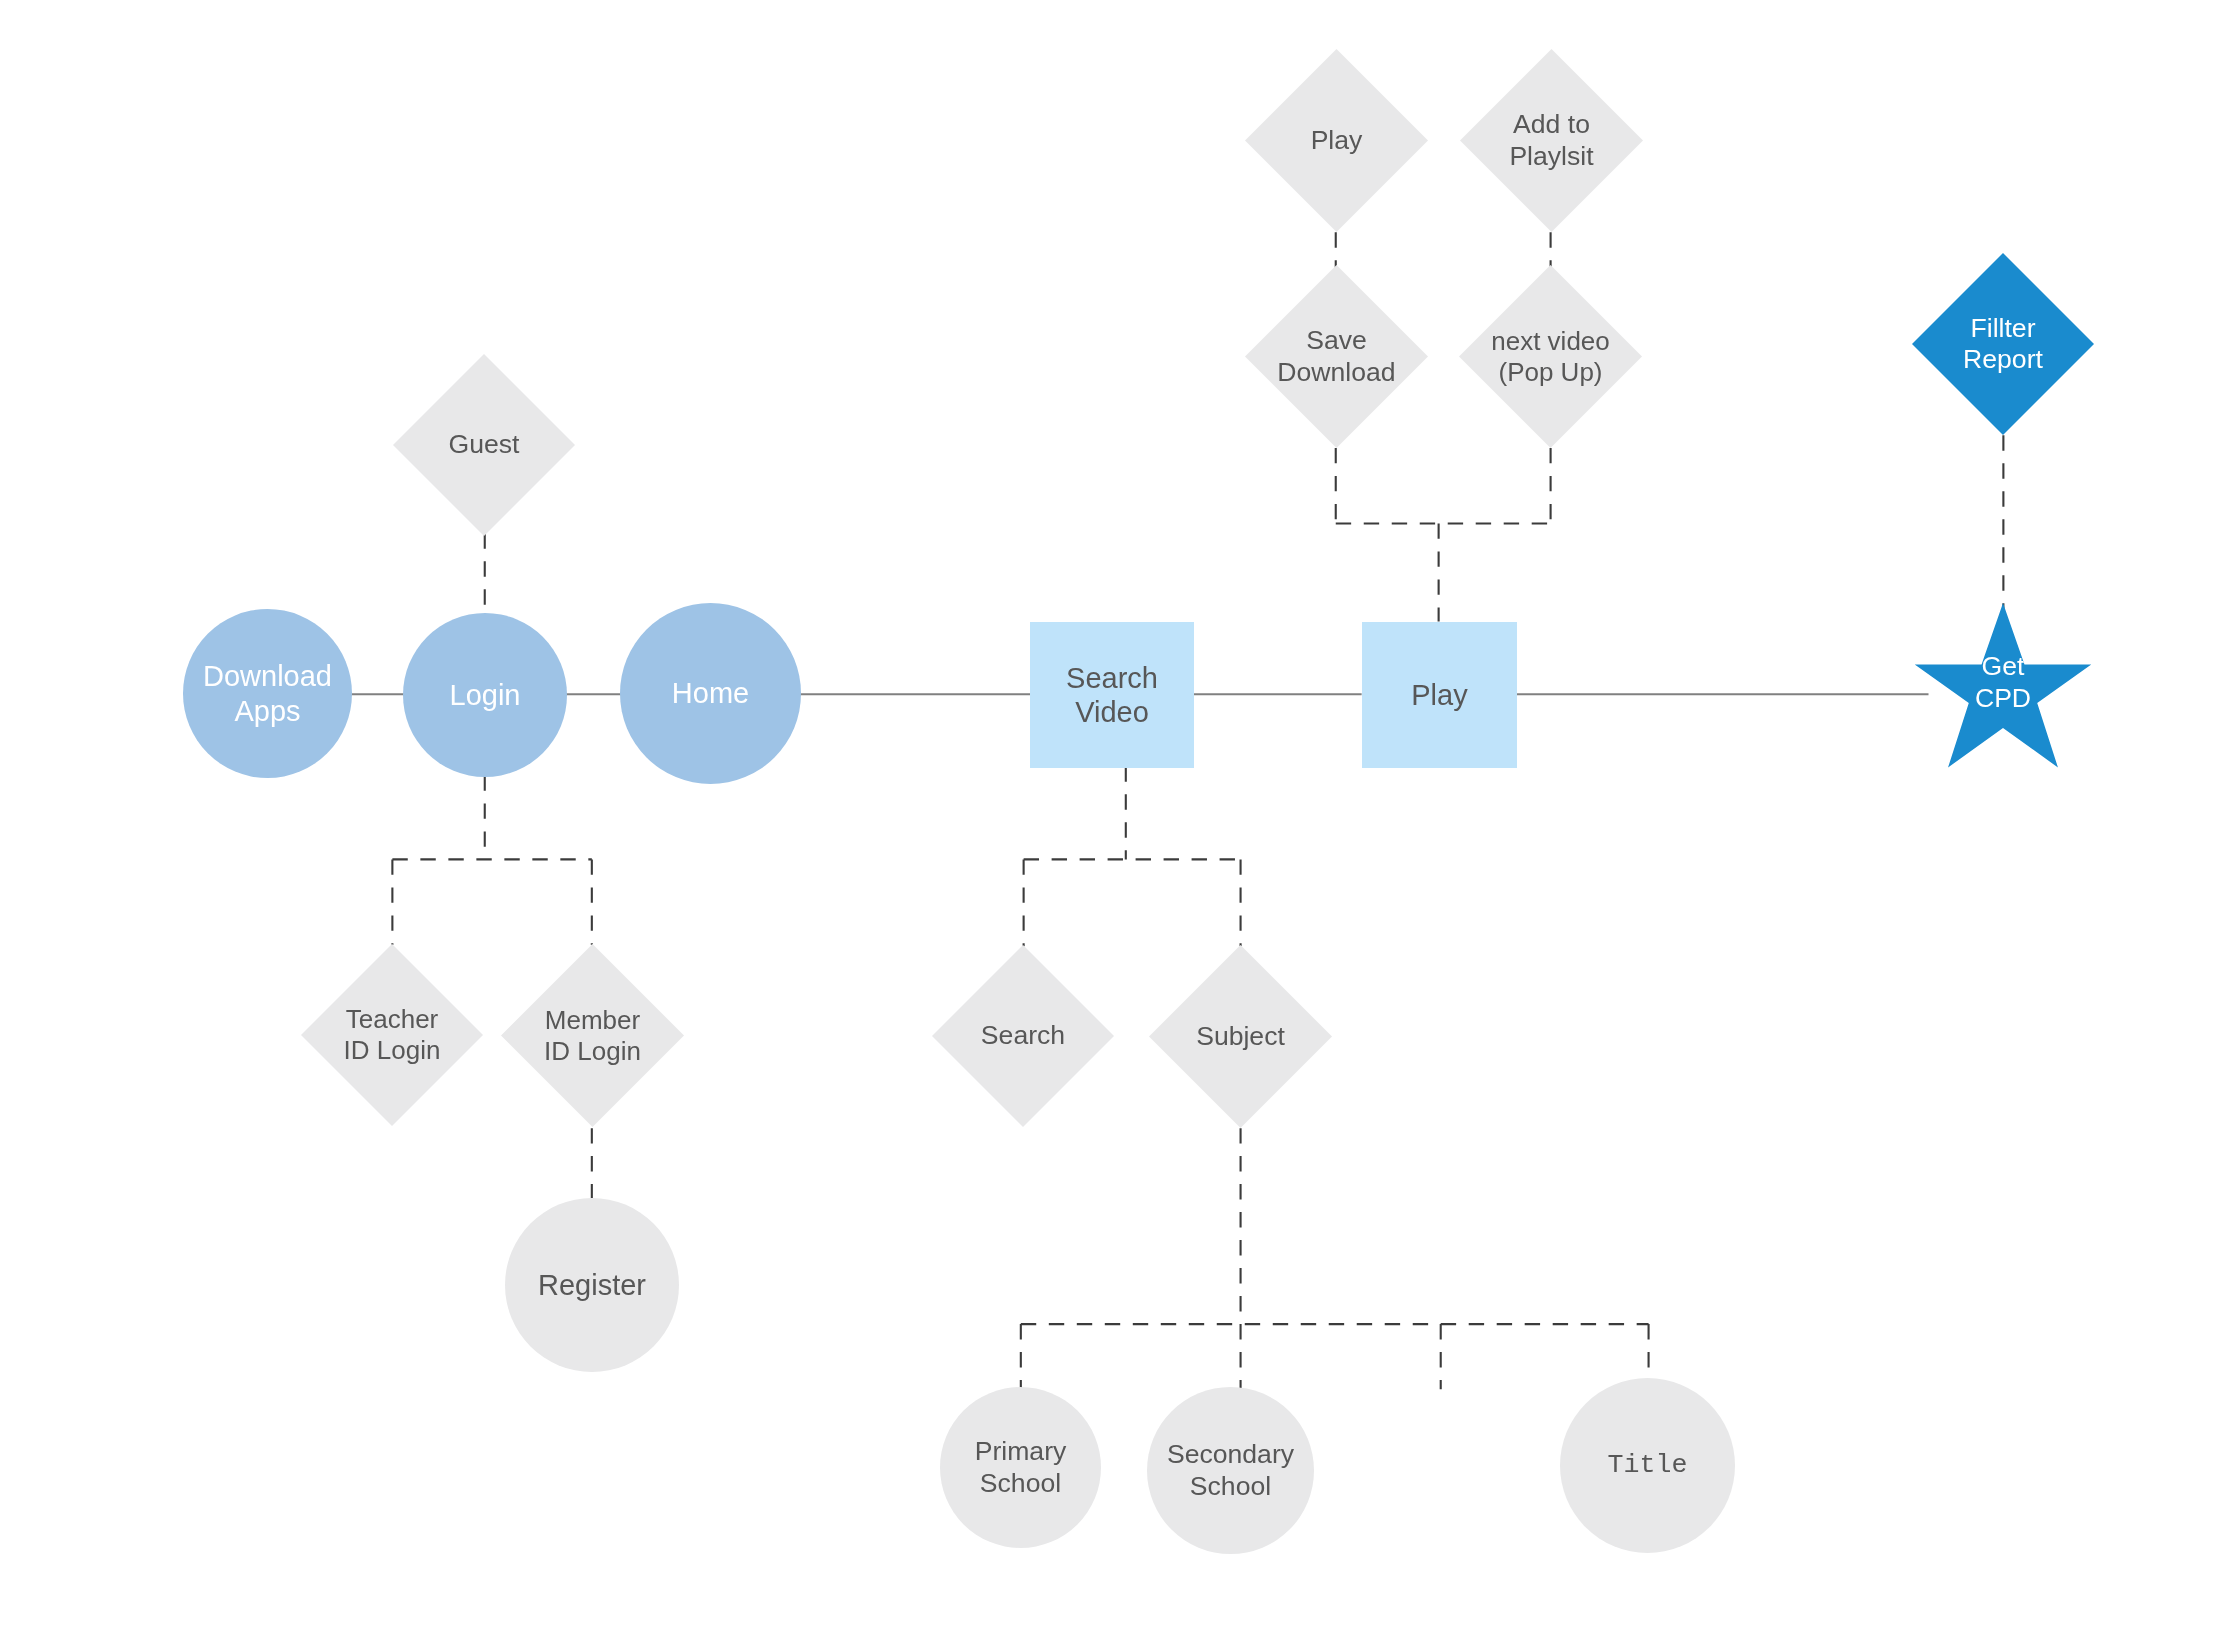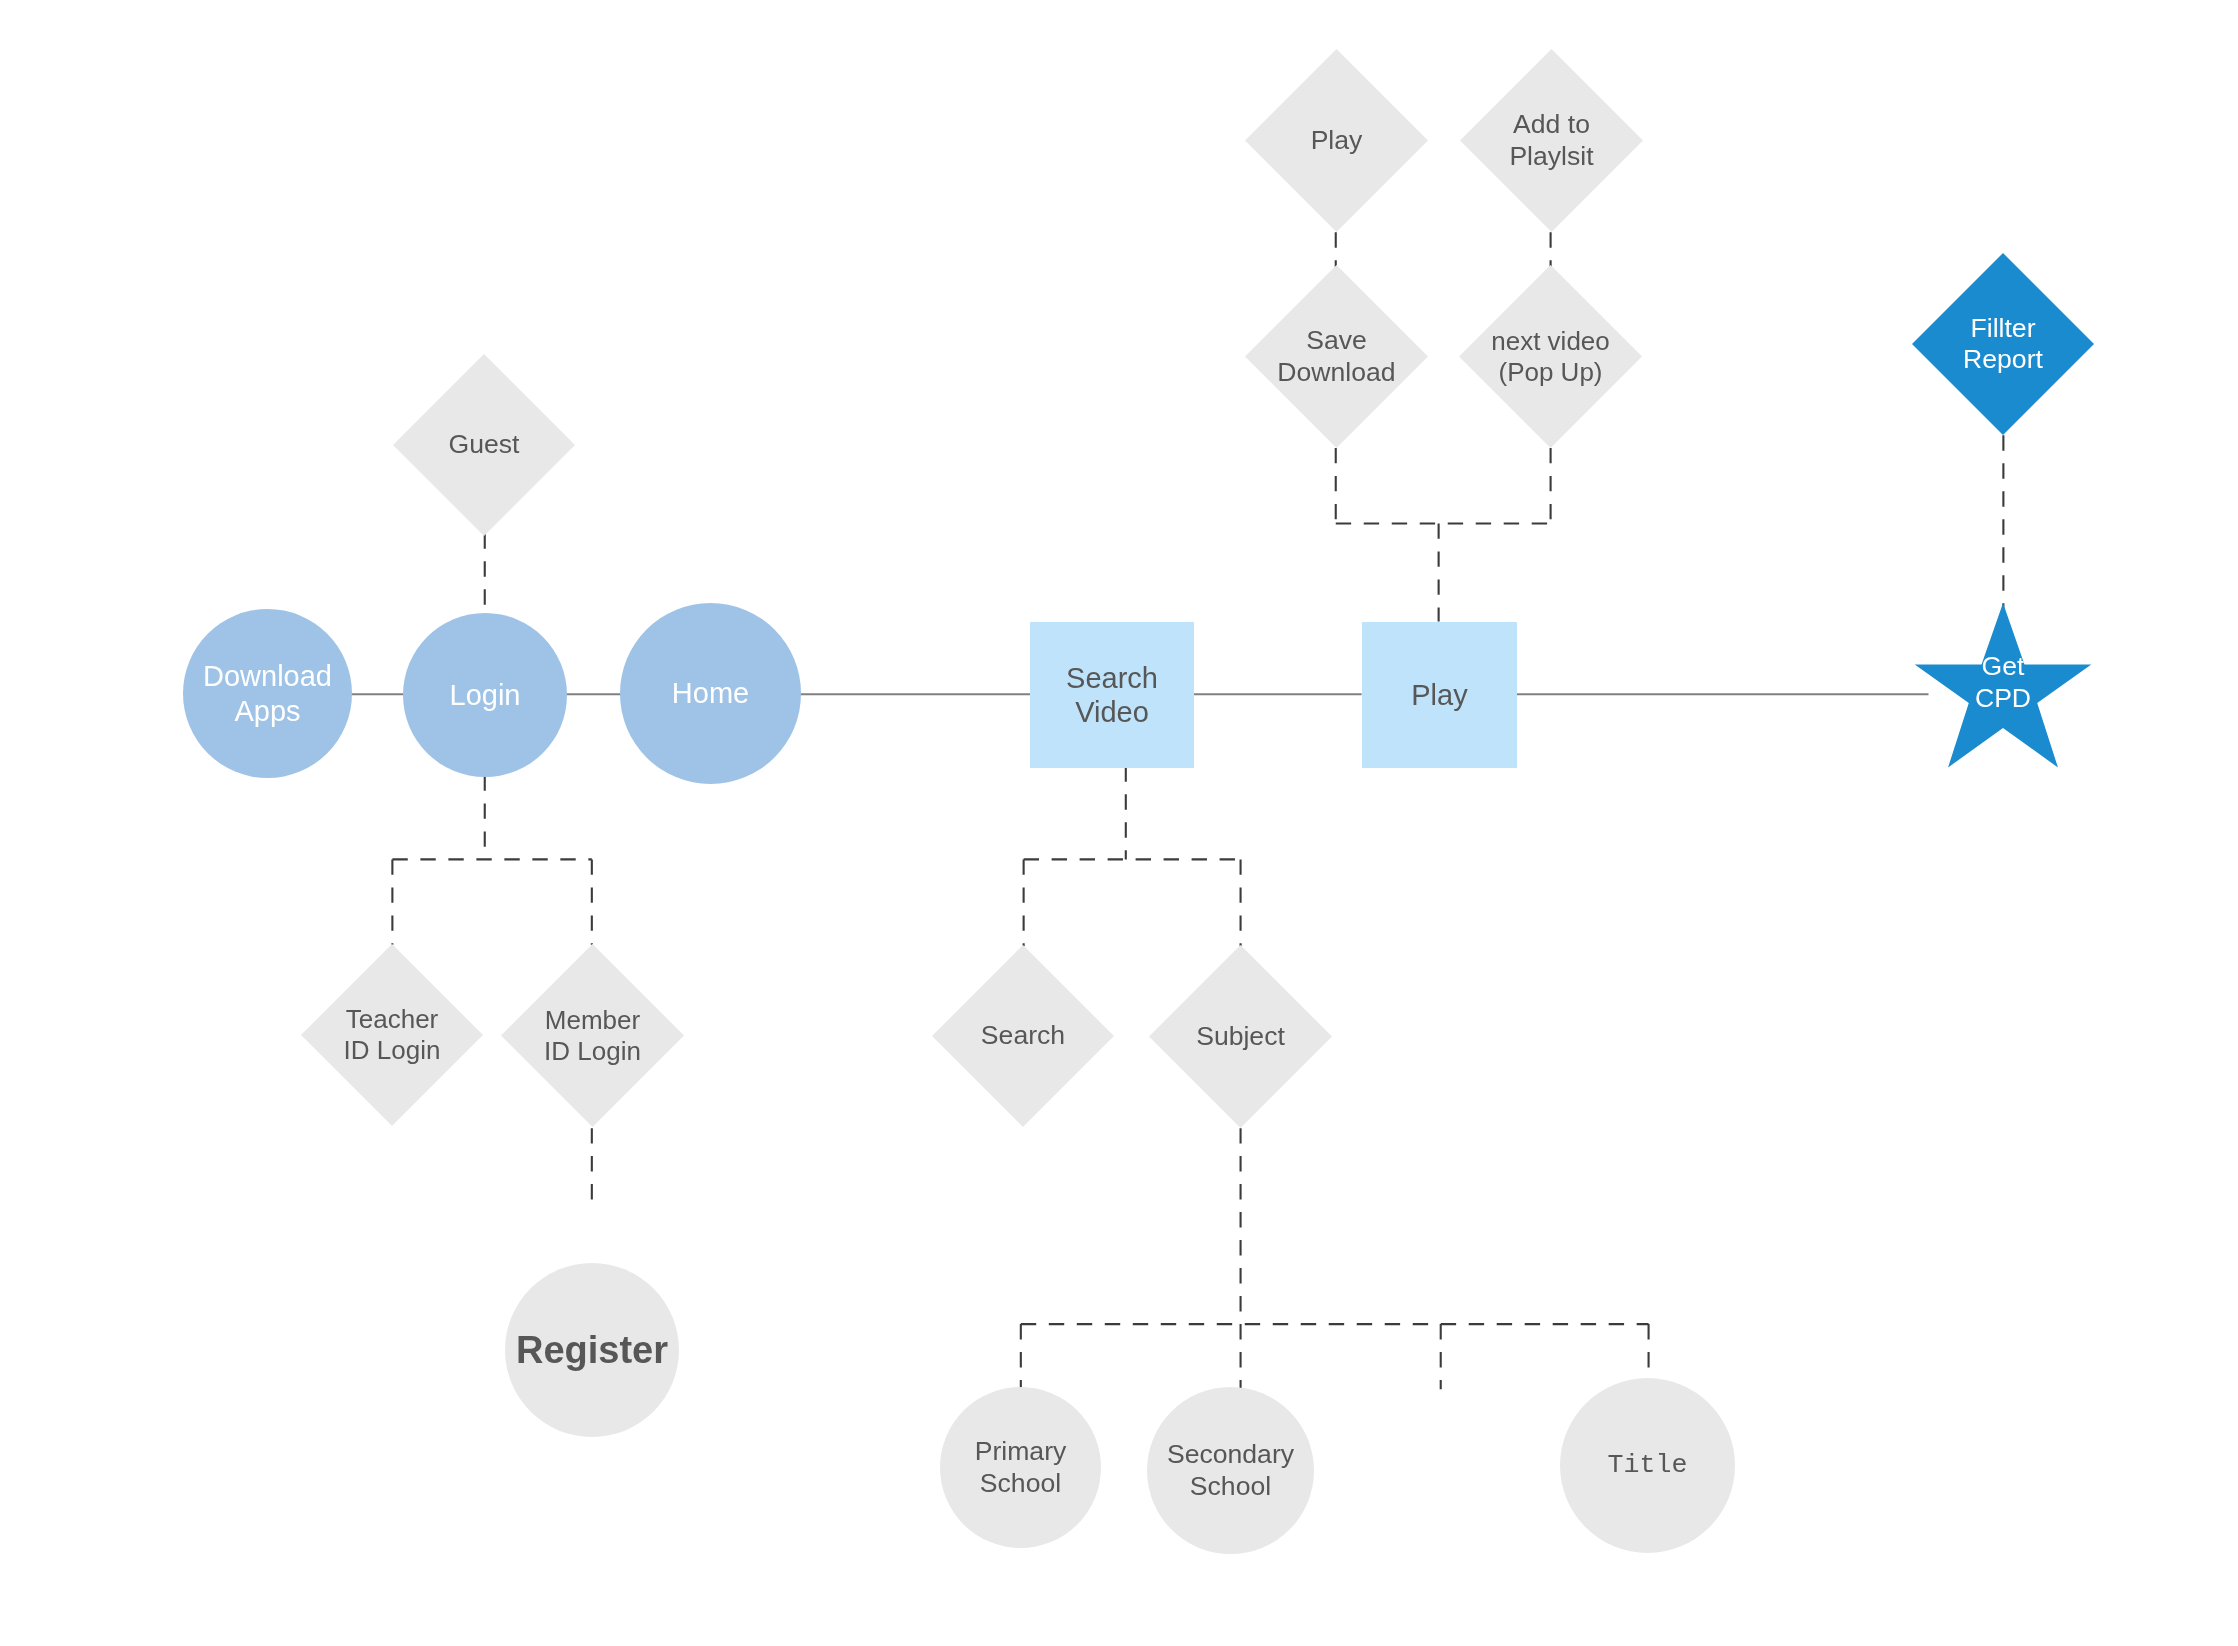--- a/index.html
+++ b/index.html
@@ -111,21 +111,21 @@
   <div class="node diamond" style="left:301px;top:944px;width:182px;height:182px;font-size:26px;">
     <span class="lbl">Teacher
 ID Login</span>
   </div>
 
   <div class="node diamond" style="left:501px;top:944px;width:183px;height:183px;font-size:26px;">
     <span class="lbl">Member
 ID Login</span>
   </div>
 
-  <div class="node circle circle-gray" style="left:505px;top:1263px;width:174px;height:174px;font-size:38px;font-weight:bold;">
+  <div class="node circle circle-gray" style="left:505px;top:1198px;width:174px;height:174px;font-size:29px;">
     <span class="lbl">Register</span>
   </div>
 
   <div class="node square-lightblue" style="left:1030px;top:622px;width:164px;height:146px;font-size:29px;">
     <span class="lbl">Search
 Video</span>
   </div>
 
   <div class="node square-lightblue" style="left:1362px;top:622px;width:155px;height:146px;font-size:29px;">
     <span class="lbl">Play</span>

